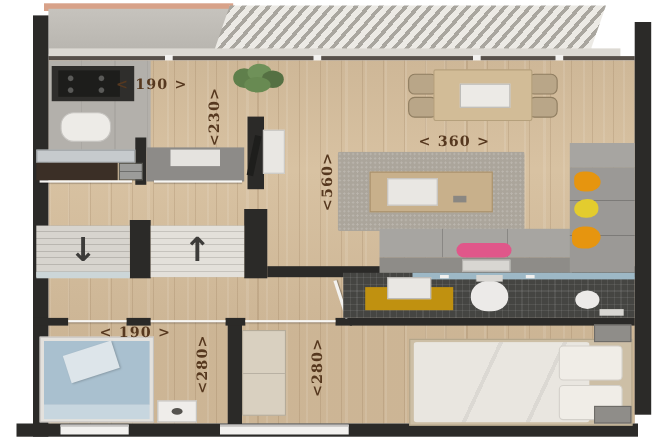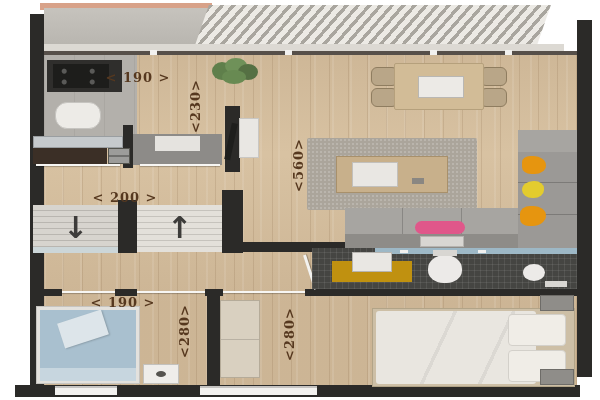--- a/index.html
+++ b/index.html
@@ -150,19 +150,19 @@
   <div style="left:508px;top:314px;width:58px;height:32px;background:#f0ede7;border:1px solid #d3d0ca;border-radius:4px;"></div>
   <div style="left:508px;top:350px;width:58px;height:32px;background:#f0ede7;border:1px solid #d3d0ca;border-radius:4px;"></div>
   <div style="left:540px;top:295px;width:34px;height:16px;background:#8f8d89;border:1px solid #6e6c68;"></div>
   <div style="left:540px;top:369px;width:34px;height:16px;background:#8f8d89;border:1px solid #6e6c68;"></div>
 
   <div style="left:55px;top:386px;width:62px;height:9px;background:#f2f1ef;border-top:2px solid #c5c3c1;"></div>
   <div style="left:200px;top:386px;width:117px;height:9px;background:#f2f1ef;border-top:2px solid #c5c3c1;"></div>
 
   <div class="dim" style="left:98px;top:70px;width:80px;">&lt; 190 &gt;</div>
   <div class="dim dimv" style="left:174px;top:103px;width:44px;height:16px;">&lt;230&gt;</div>
+  <div class="dim" style="left:373px;top:122px;width:80px;">&lt; 360 &gt;</div>
   <div class="dim dimv" style="left:277px;top:162px;width:44px;height:16px;">&lt;560&gt;</div>
-  <div class="dim" style="left:85px;top:190px;width:80px;">&lt; 200 &gt;</div>
   <div class="dim" style="left:83px;top:295px;width:80px;">&lt; 190 &gt;</div>
   <div class="dim dimv" style="left:163px;top:328px;width:44px;height:16px;">&lt;280&gt;</div>
   <div class="dim dimv" style="left:268px;top:331px;width:44px;height:16px;">&lt;280&gt;</div>
 
 </div>
 
 </body></html>

